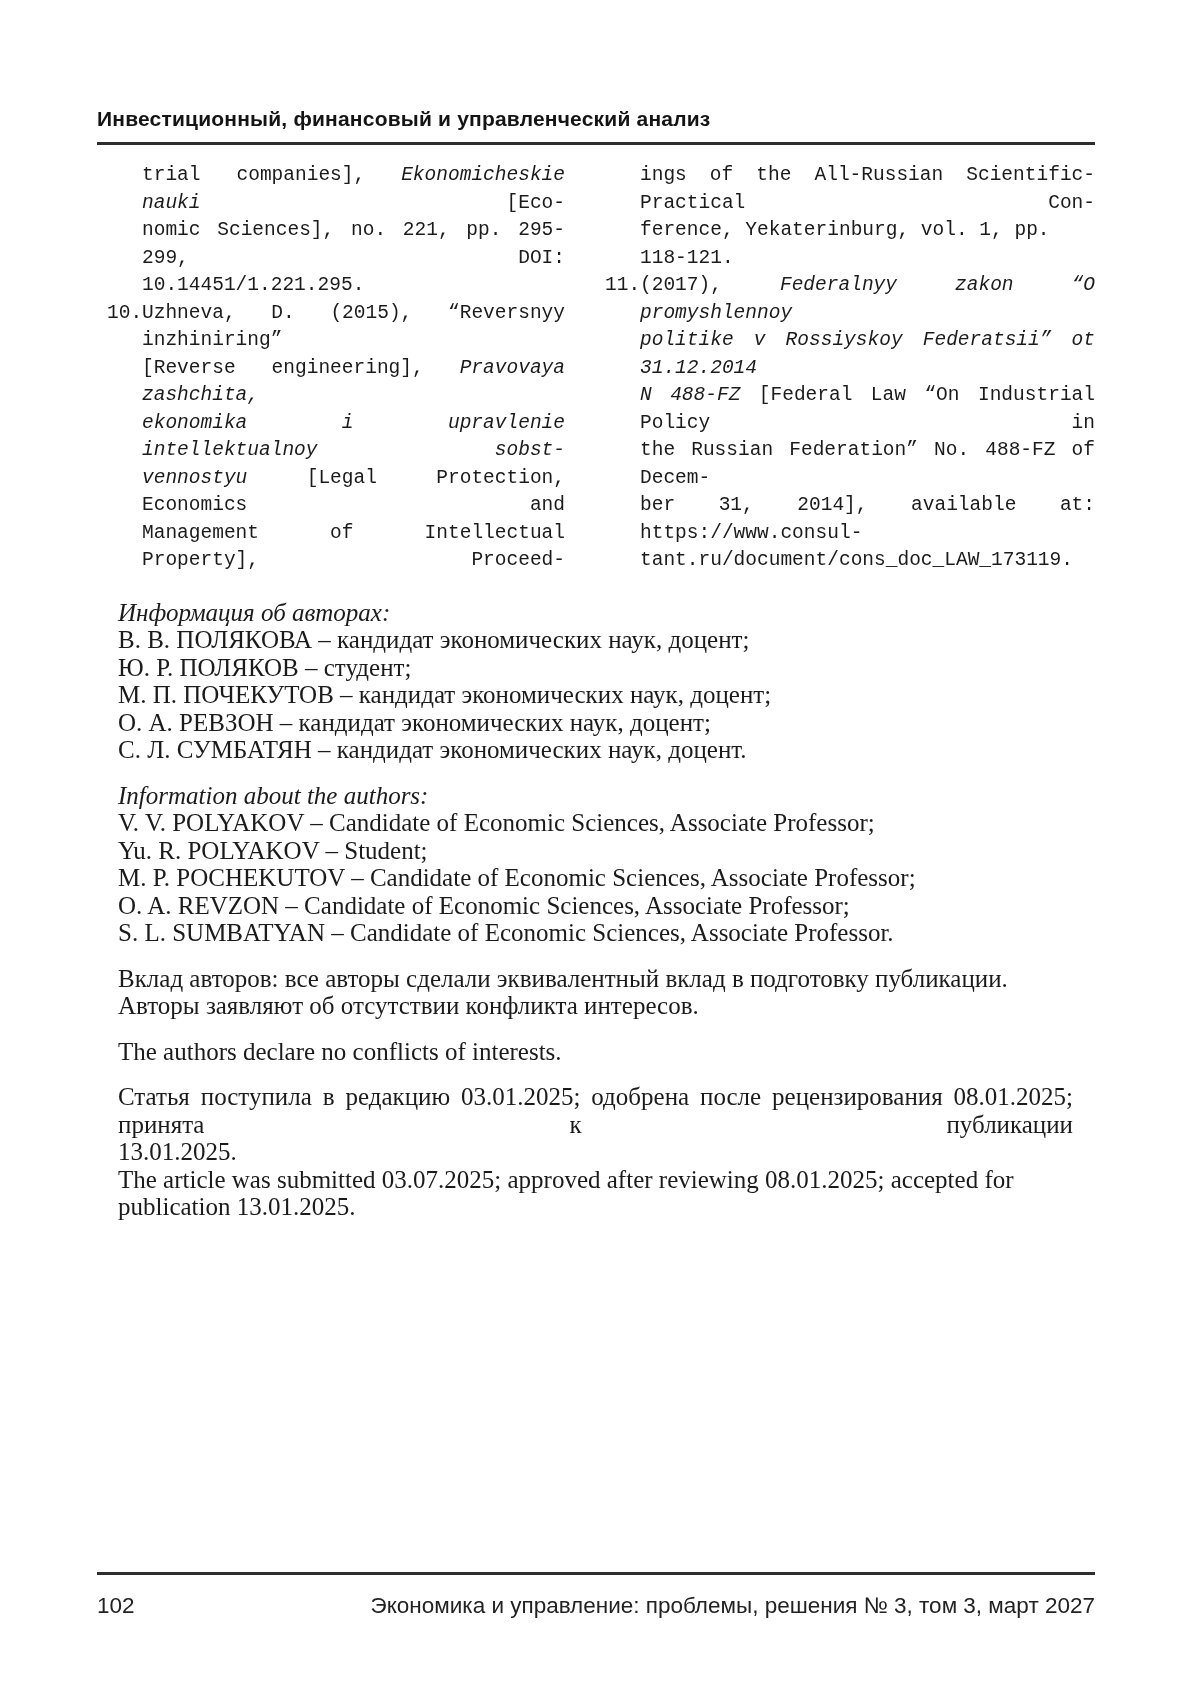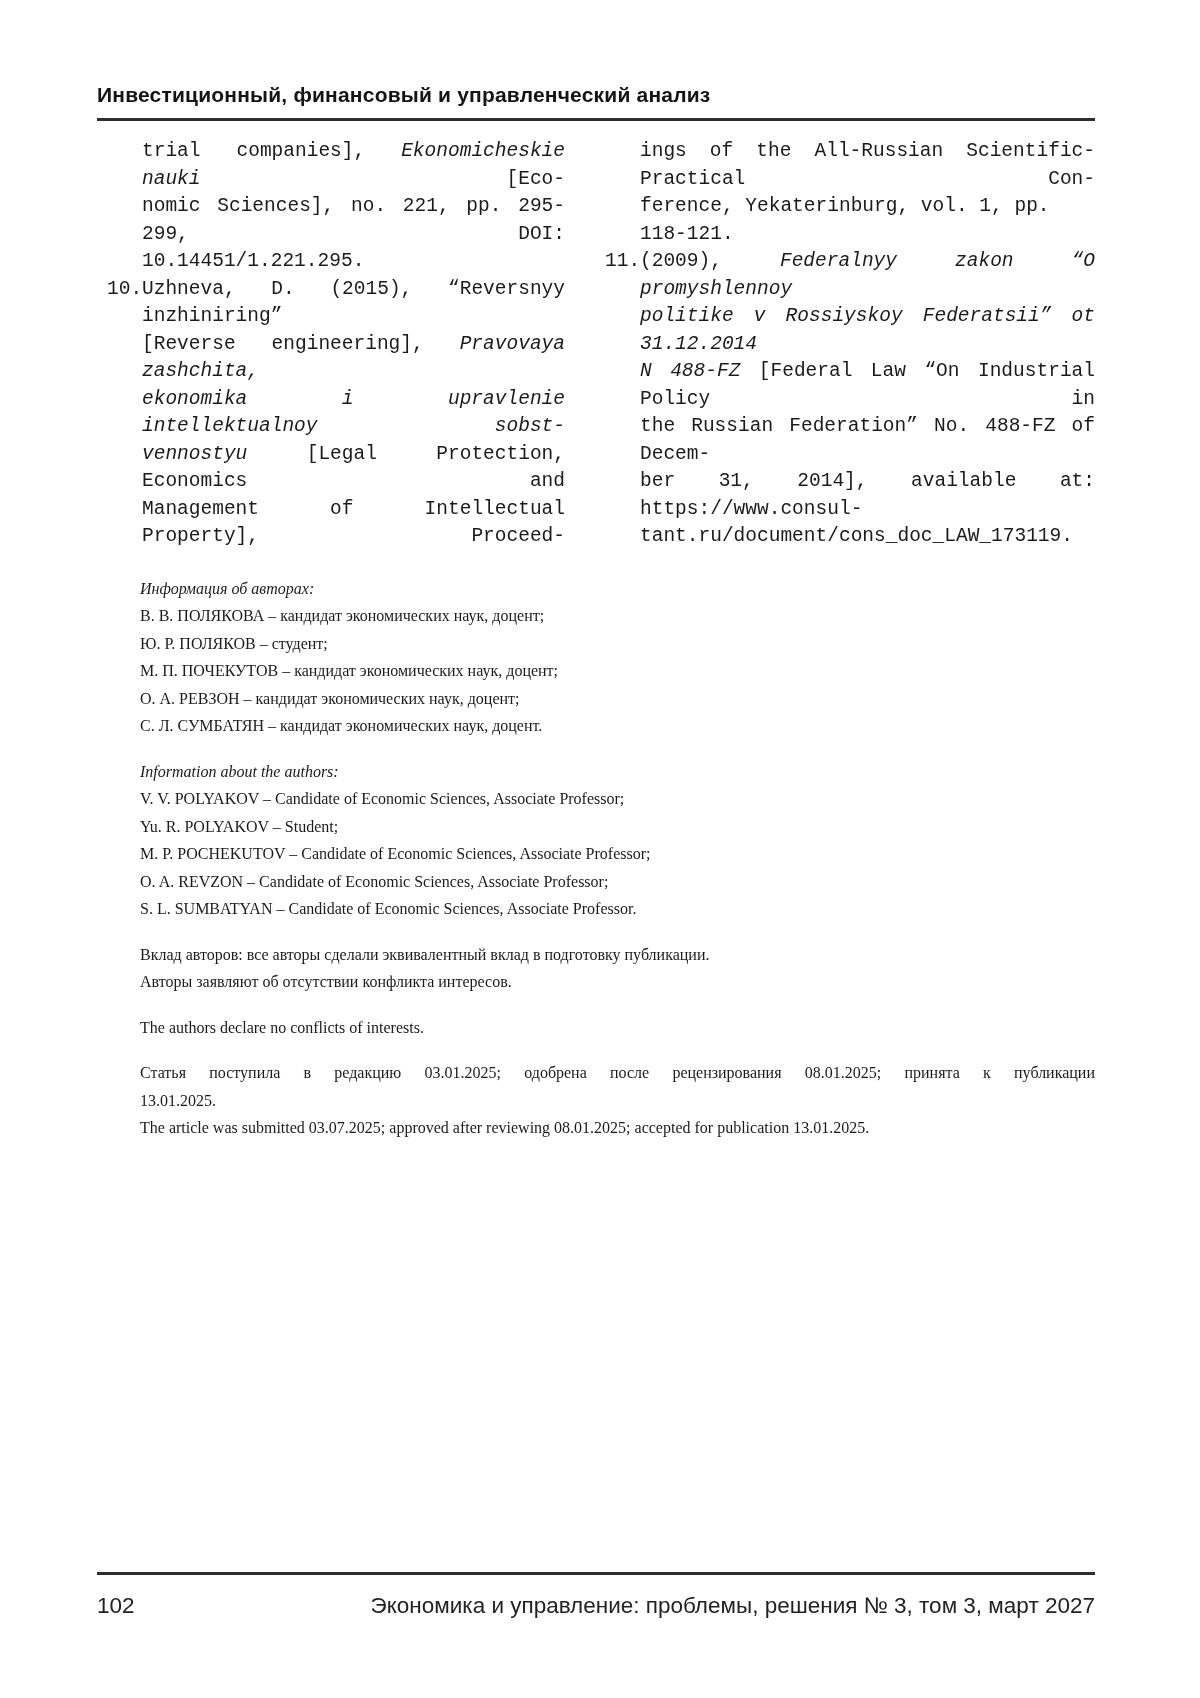--- a/index.html
+++ b/index.html
@@ -13,32 +13,33 @@
     overflow: hidden;
   }
   .content { position: absolute; left: 97px; top: 82px; width: 998px; }
   .running-head {
     font-family: "Liberation Sans", sans-serif;
     font-weight: 700;
     font-size: 21px;
     letter-spacing: 0.2px;
     color: #141414;
     line-height: 26px;
+    margin-top: 24px;
   }
   .rule { height: 3px; background: #2e2e2e; margin-top: 10px; margin-bottom: 17px; }
   .refs { display: flex; gap: 30px; font-size: 19.5px; margin-bottom: 24px; font-family: Liberation Mono, monospace; }
   .col-left { width: 468px; flex-shrink: 0; }
   .col-right { flex: 1; min-width: 0; }
   .ref-item { display: flex; }
   .ref-num { width: 45px; flex-shrink: 0; padding-left: 10px; box-sizing: border-box; line-height: 27.5px; }
   .ref-body { flex: 1; min-width: 0; }
   .tline, .ref-line { line-height: 27.5px; }
   .just { text-align: justify; text-align-last: justify; }
   .it, .ithead { font-style: italic; }
-  .block { margin-left: 43px; margin-bottom: 18px; font-size: 16px; width: 955px; }
+  .block { margin-left: 21px; margin-bottom: 18px; font-size: 25px; width: 955px; }
   .footer-rule { position: absolute; left: 97px; width: 998px; top: 1572px; height: 3px; background: #2e2e2e; }
   .footer {
     position: absolute; left: 97px; width: 998px; top: 1591px;
     display: flex; justify-content: space-between; align-items: center;
     font-family: "Liberation Sans", sans-serif;
     font-size: 22.5px; color: #222222; line-height: 30px;
   }
 </style>
 </head>
 <body>
@@ -73,21 +74,21 @@
           <div class="ref-item">
             <div class="ref-num"></div>
             <div class="ref-body">
               <div class="ref-line just"><span>ings of the All-Russian Scientific-Practical Con-</span></div>
               <div class="ref-line"><span>ference, Yekaterinburg, vol. 1, pp. 118-121.</span></div>
             </div>
           </div>
           <div class="ref-item">
             <div class="ref-num">11.</div>
             <div class="ref-body">
-              <div class="ref-line just"><span>(2009), </span><span class="it">Federalnyy zakon “O promyshlennoy</span></div>
+              <div class="ref-line just"><span>(2017), </span><span class="it">Federalnyy zakon “O promyshlennoy</span></div>
               <div class="ref-line just"><span class="it">politike v Rossiyskoy Federatsii” ot 31.12.2014</span></div>
               <div class="ref-line just"><span class="it">N 488-FZ</span><span> [Federal Law “On Industrial Policy in</span></div>
               <div class="ref-line just"><span>the Russian Federation” No. 488-FZ of Decem-</span></div>
               <div class="ref-line just"><span>ber 31, 2014], available at: https://www.consul-</span></div>
               <div class="ref-line"><span>tant.ru/document/cons_doc_LAW_173119.</span></div>
             </div>
           </div>
         </div>
     </div>
 

